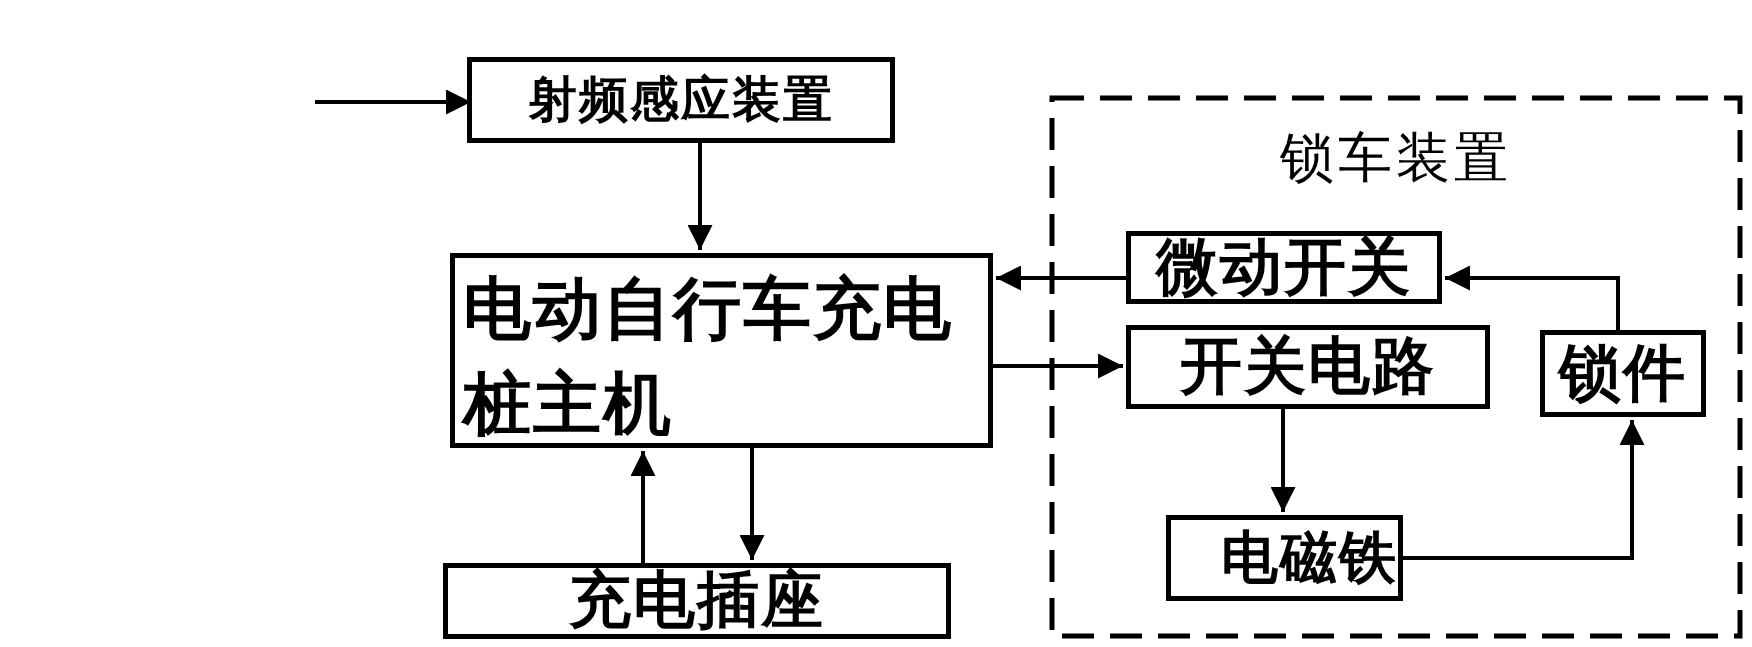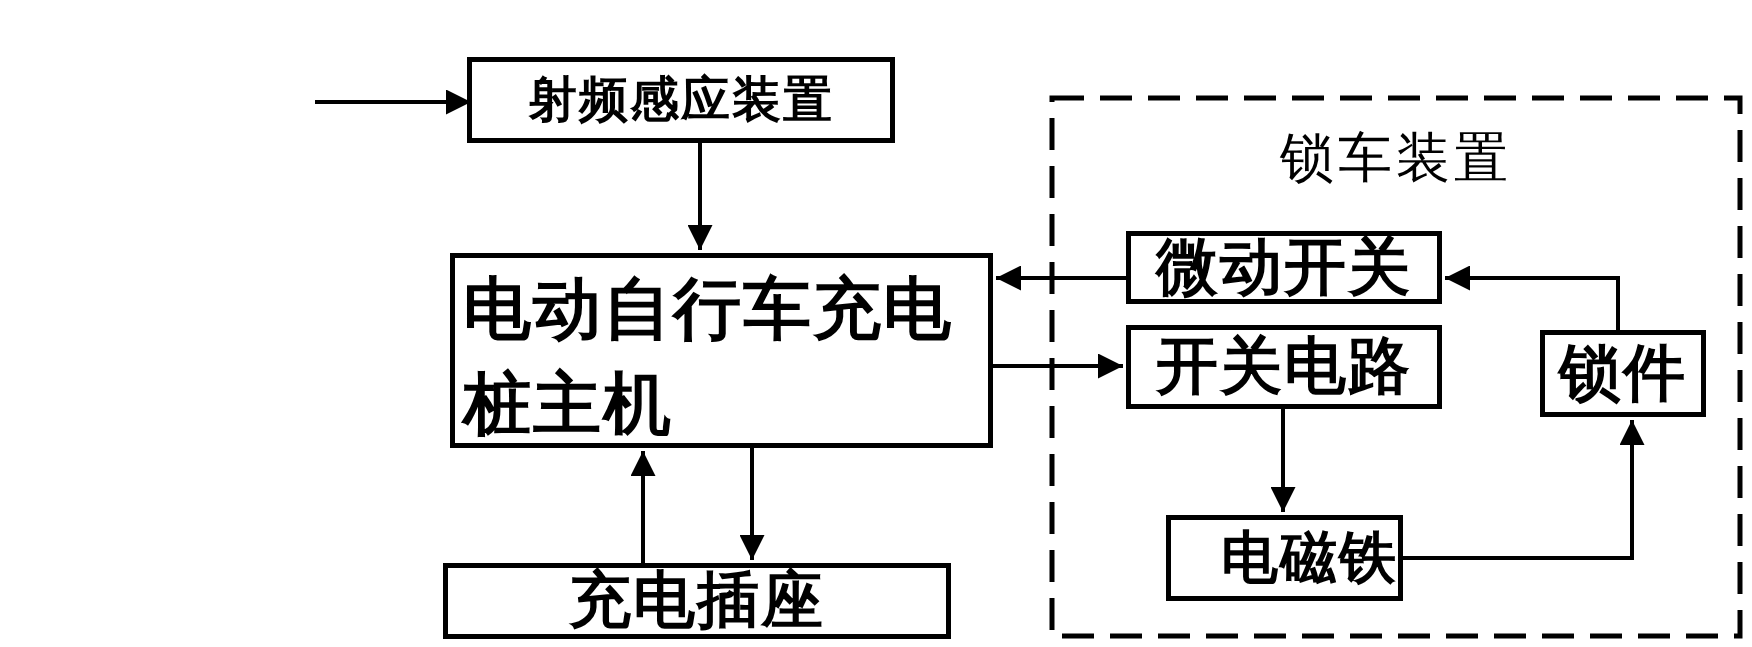--- a/index.html
+++ b/index.html
@@ -28,21 +28,21 @@
   .node .tl{display:block;}
   #node-rfid-card{left:5px;top:5px;width:310px;height:192px;font-size:68px;}
   #node-rf-sensor{left:467px;top:57px;width:428px;height:86px;font-size:49px;}
   #node-charging-host{
     left:450px;top:253px;width:543px;height:195px;
     font-size:68px;justify-content:flex-start;text-align:left;
     padding-left:8px;align-items:flex-start;padding-top:4px;line-height:1.4;
   }
   #node-charging-socket{left:443px;top:563px;width:508px;height:76px;font-size:62px;}
   #node-micro-switch{left:1126px;top:231px;width:316px;height:73px;font-size:62px;}
-  #node-switch-circuit{left:1126px;top:325px;width:316px;height:84px;font-size:62px;}
+  #node-switch-circuit{left:1126px;top:325px;width:364px;height:84px;font-size:62px;}
   #node-lock-piece{left:1540px;top:330px;width:166px;height:87px;font-size:62px;}
   #node-electromagnet{left:1166px;top:515px;width:237px;height:86px;font-size:57px;justify-content:flex-end;}
   #lock-device-title{
     position:absolute;left:1052px;top:122px;width:688px;
     text-align:center;font-size:54px;font-weight:normal;letter-spacing:4px;
   }
 </style>
 </head>
 <body>
 

